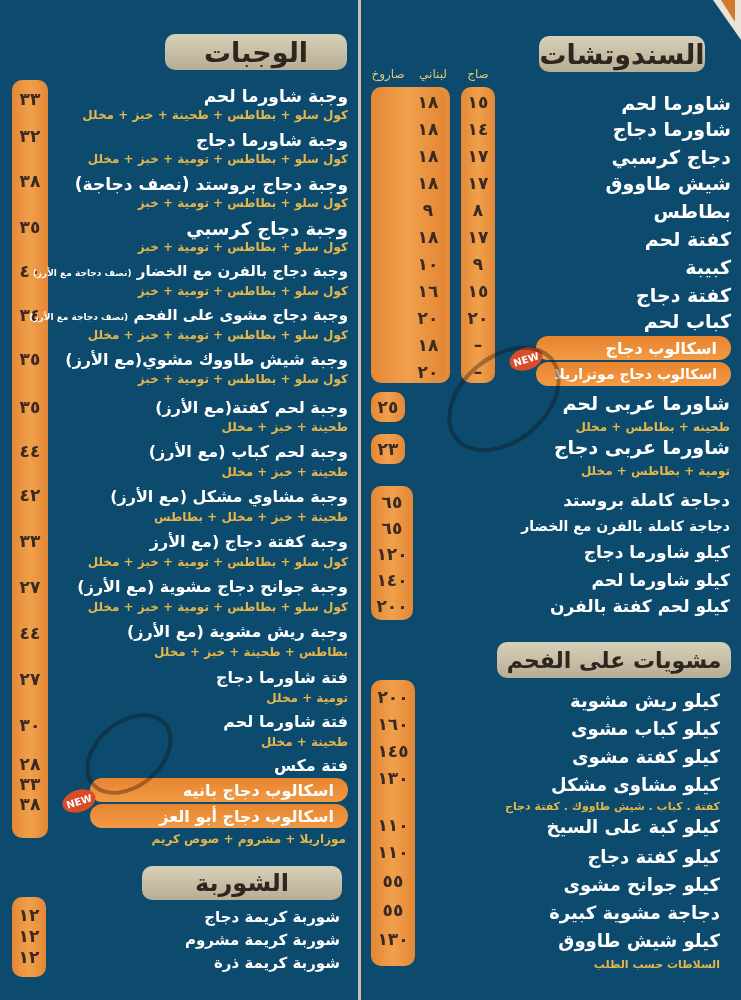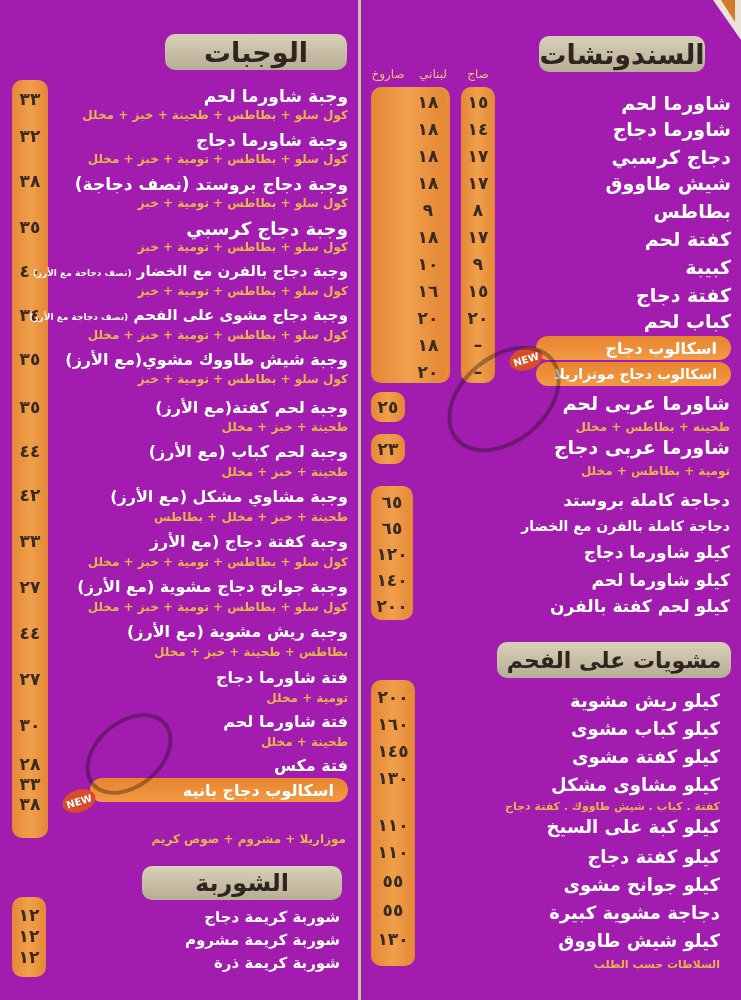--- a/index.html
+++ b/index.html
@@ -1,17 +1,17 @@
 <!DOCTYPE html>
 <html><head>
 <meta charset="utf-8">
 <style>
   html,body{margin:0;padding:0;}
   body{width:741px;height:1000px;background:#3a2f29;overflow:hidden;position:relative;font-family:"DejaVu Sans",sans-serif;direction:ltr;}
-  .page{position:absolute;top:0;height:1000px;background:#a21caf;}
+  .page{position:absolute;top:0;height:1000px;background:#0c4a6e;}
   .page.left{left:0;width:358px;}
   .page.right{left:361px;width:380px;}
   .divider{position:absolute;left:358px;top:0;width:3px;height:1000px;background:#c9c0b3;}
   .topfold{position:absolute;left:0;top:0;width:741px;height:6px;background:#e6ddd0;}
   .corner{position:absolute;right:0;top:0;width:28px;height:40px;background:#e9e3d8;clip-path:polygon(0 0,100% 0,100% 100%);}
   .corner2{position:absolute;right:6px;top:0;width:14px;height:22px;background:#d07a2a;clip-path:polygon(0 0,100% 0,100% 100%);}
 
   .sec-title{position:absolute;height:36px;border-radius:10px;background:linear-gradient(#d8d0b8,#b7ad94);color:#2f2620;font-weight:bold;font-size:27px;display:flex;align-items:center;justify-content:center;direction:rtl;}
   .price-pill{position:absolute;background:linear-gradient(90deg,#e48735,#f0a04c 50%,#e48735);border-radius:10px;display:flex;flex-direction:column;align-items:center;color:#3a2a22;font-weight:bold;font-size:17px;}
   .price-pill span{display:block;text-align:center;}
@@ -80,20 +80,21 @@
     <div class="item" style="top:622px;font-size:16px;">وجبة ريش مشوية (مع الأرز)</div>
     <div class="sub" style="right:0;top:645px;">بطاطس + طحينة + خبز + مخلل</div>
     <div class="item" style="top:668px;font-size:16px;">فتة شاورما دجاج</div>
     <div class="sub" style="right:0;top:691px;">تومية + مخلل</div>
     <div class="item" style="top:712px;font-size:16px;">فتة شاورما لحم</div>
     <div class="sub" style="right:0;top:735px;">طحينة + مخلل</div>
     <div class="item" style="top:756px;font-size:16px;">فتة مكس</div>
   </div>
 
   <div class="hl" style="left:90px;top:778px;width:258px;">اسكالوب دجاج بانيه</div>
+  <div class="hl" style="left:90px;top:804px;width:258px;">اسكالوب دجاج أبو العز</div>
   <div class="new-badge" style="left:62px;top:790px;">NEW</div>
   <div class="sub" style="right:12px;top:832px;">موزاريلا + مشروم + صوص كريم</div>
 
   <div class="sec-title" style="left:142px;top:866px;width:200px;height:34px;font-size:24px;">الشوربة</div>
   <div class="price-pill" style="left:12px;top:897px;width:34px;height:80px;">
     <span style="margin-top:8px;height:21px;">١٢</span>
     <span style="height:21px;">١٢</span>
     <span style="height:21px;">١٢</span>
   </div>
   <div class="item" style="right:18px;top:908px;font-size:15px;">شوربة كريمة دجاج</div>

